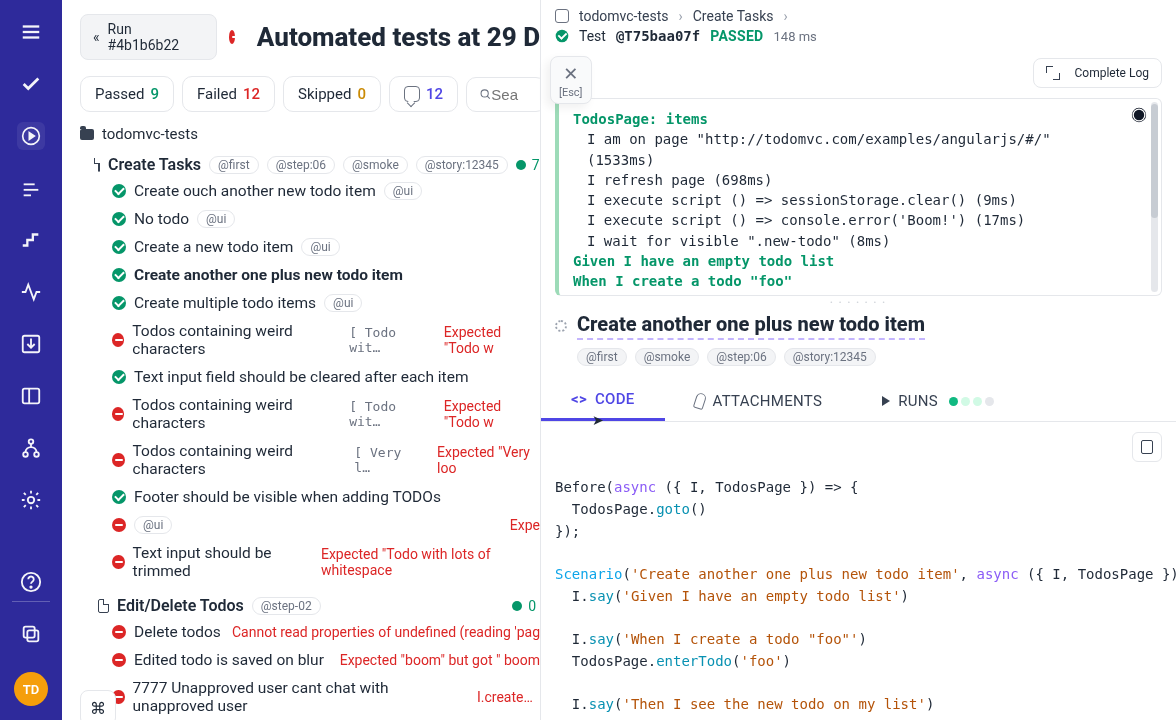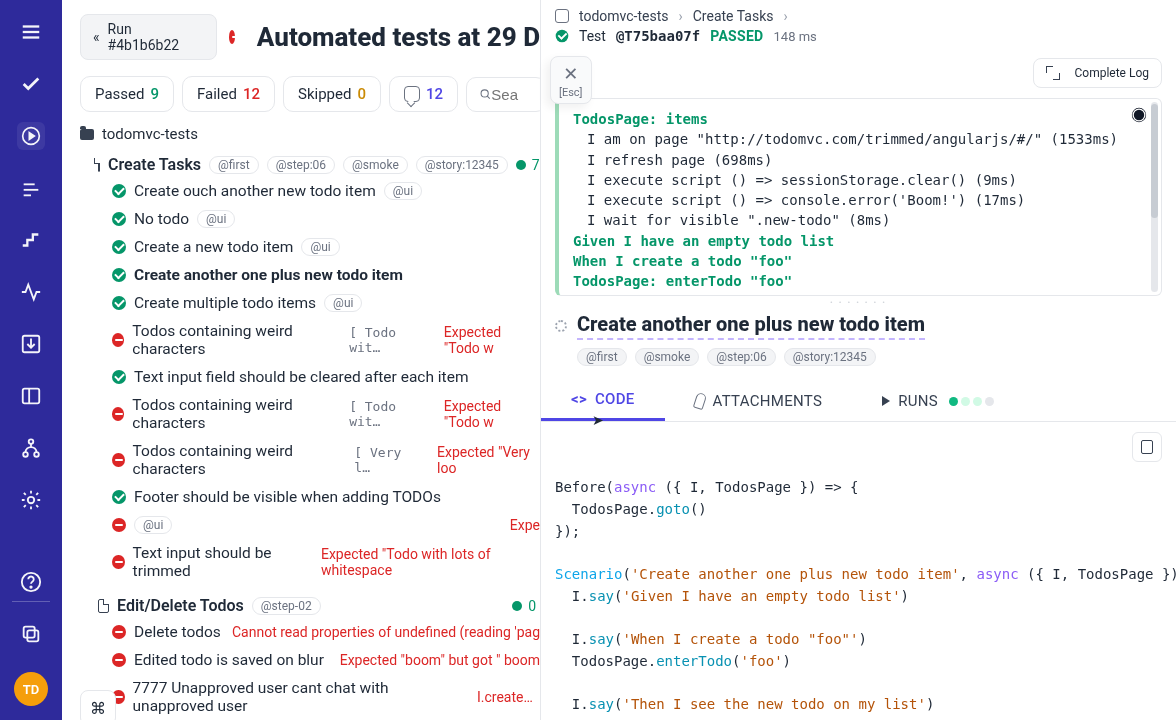--- a/index.html
+++ b/index.html
@@ -399,21 +399,21 @@
       <div class="complete-log-btn">
         <span class="expand-icon"></span>
         <span>Complete Log</span>
       </div>
     </div>
 
     <div class="log-box">
       <span class="sun"></span>
       <div class="scroll"></div>
       <div class="lg-green">TodosPage: items</div>
-      <div class="lg-indent">I am on page "http://todomvc.com/trimmed/angularjs/#/" (1533ms)</div>
+      <div class="lg-indent">I am on page "http://todomvc.com/examples/angularjs/#/" (1533ms)</div>
       <div class="lg-indent">I refresh page  (698ms)</div>
       <div class="lg-indent">I execute script () =&gt; sessionStorage.clear() (9ms)</div>
       <div class="lg-indent">I execute script () =&gt; console.error('Boom!') (17ms)</div>
       <div class="lg-indent">I wait for visible ".new-todo" (8ms)</div>
       <div class="lg-green">Given I have an empty todo list</div>
       <div class="lg-green">When I create a todo "foo"</div>
       <div class="lg-green">TodosPage: enterTodo "foo"</div>
 
     </div>
 

